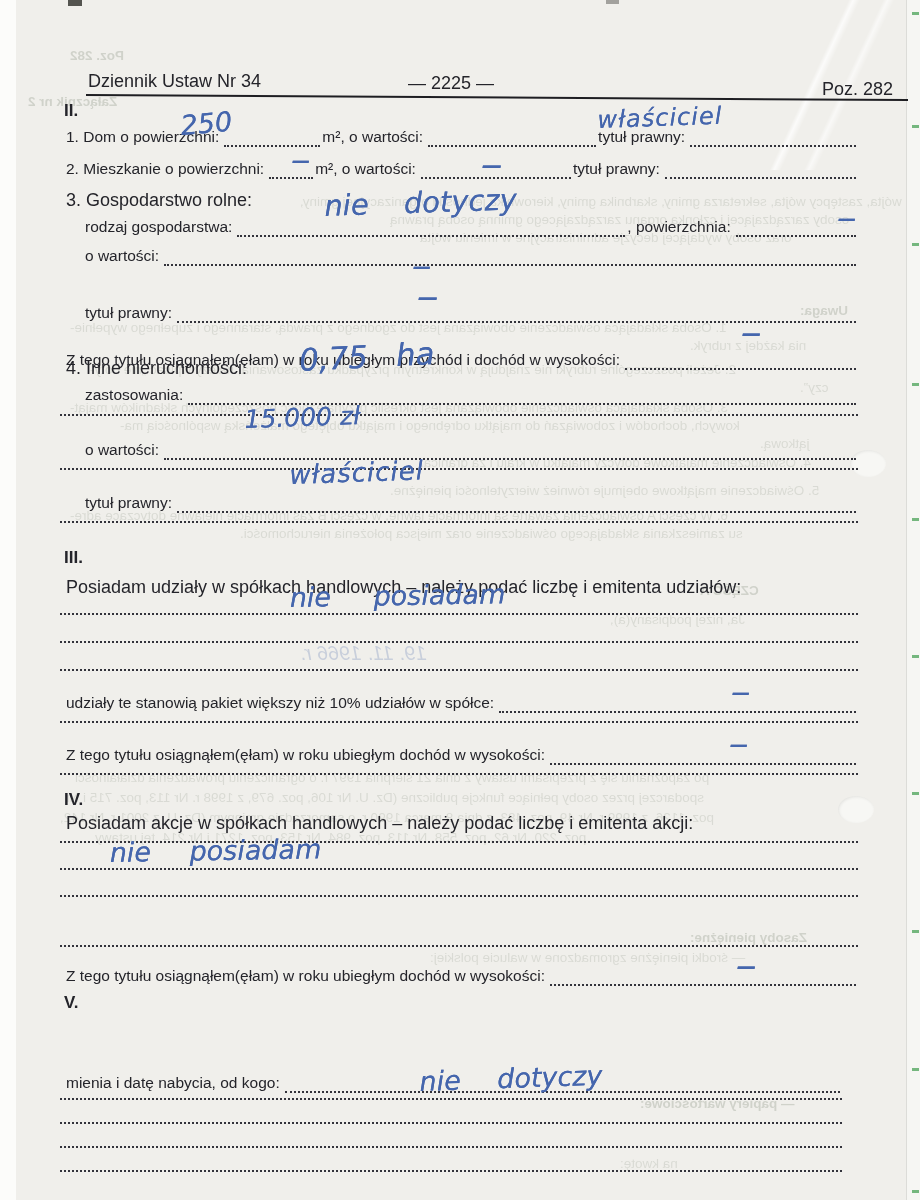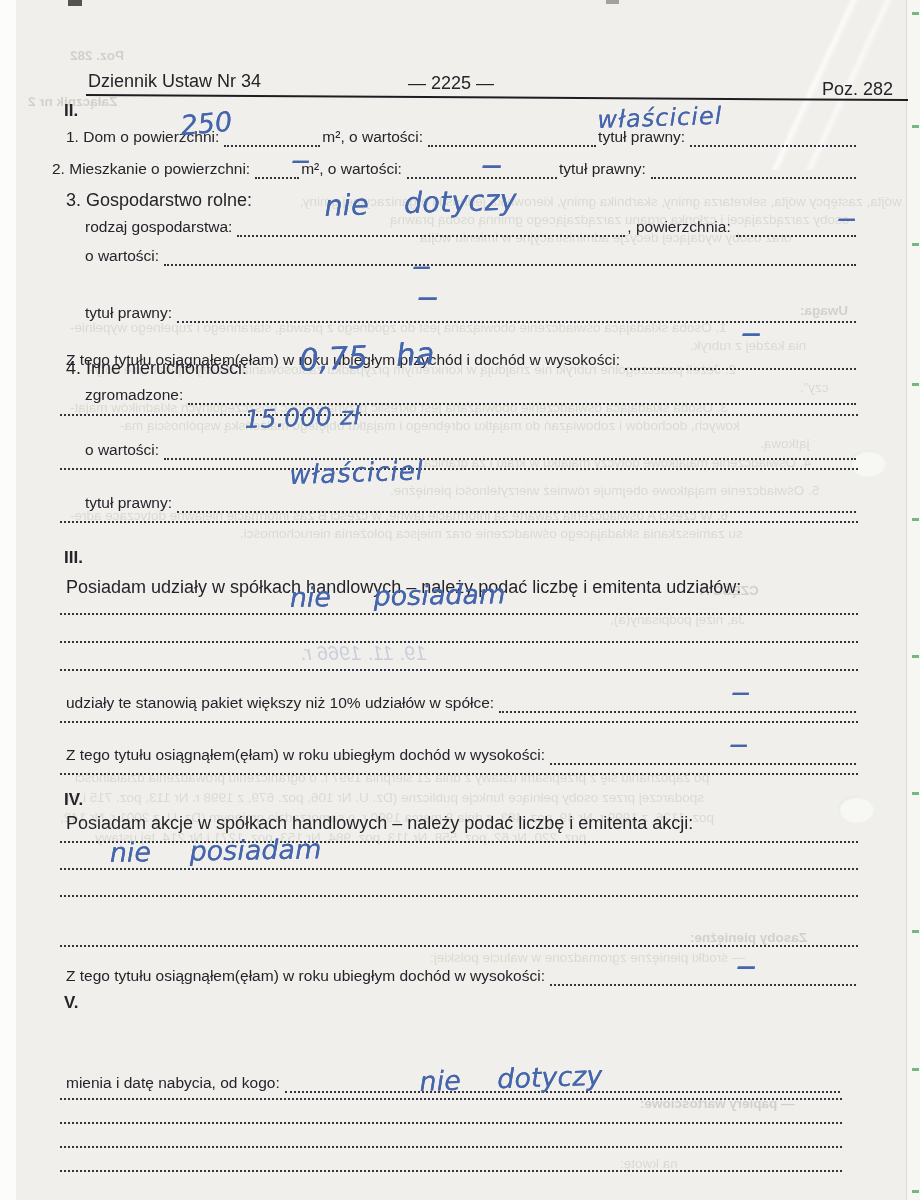--- a/index.html
+++ b/index.html
@@ -101,21 +101,21 @@
 
   <div class="row" style="left:66px;top:128px">
     <span class="lbl">1. Dom o powierzchni:</span>
     <span class="d" style="width:96px"></span>
     <span class="lbl">m², o wartości:</span>
     <span class="d" style="width:168px"></span>
     <span class="lbl">tytuł prawny:</span>
     <span class="d grow"></span>
   </div>
 
-  <div class="row" style="left:52px;top:160px">
+  <div class="row" style="left:66px;top:160px">
     <span class="lbl">2. Mieszkanie o powierzchni:</span>
     <span class="d" style="width:44px"></span>
     <span class="lbl">m², o wartości:</span>
     <span class="d" style="width:150px"></span>
     <span class="lbl">tytuł prawny:</span>
     <span class="d grow"></span>
   </div>
 
   <div class="txt" style="left:66px;top:189px">3. Gospodarstwo rolne:</div>
 
@@ -138,21 +138,21 @@
   </div>
 
   <div class="row" style="left:66px;top:351px">
     <span class="lbl">Z tego tytułu osiągnąłem(ęłam) w roku ubiegłym przychód i dochód w wysokości:</span>
     <span class="d grow"></span>
   </div>
 
   <div class="txt" style="left:66px;top:357px">4. Inne nieruchomości:</div>
 
   <div class="row" style="left:85px;top:386px">
-    <span class="lbl">zgromadzone:</span>
+    <span class="lbl">zastosowania:</span>
     <span class="d grow"></span>
   </div>
   <div class="dotline" style="top:414px"></div>
 
   <div class="row" style="left:85px;top:441px">
     <span class="lbl">o wartości:</span>
     <span class="d grow"></span>
   </div>
   <div class="dotline" style="top:468px"></div>
 

